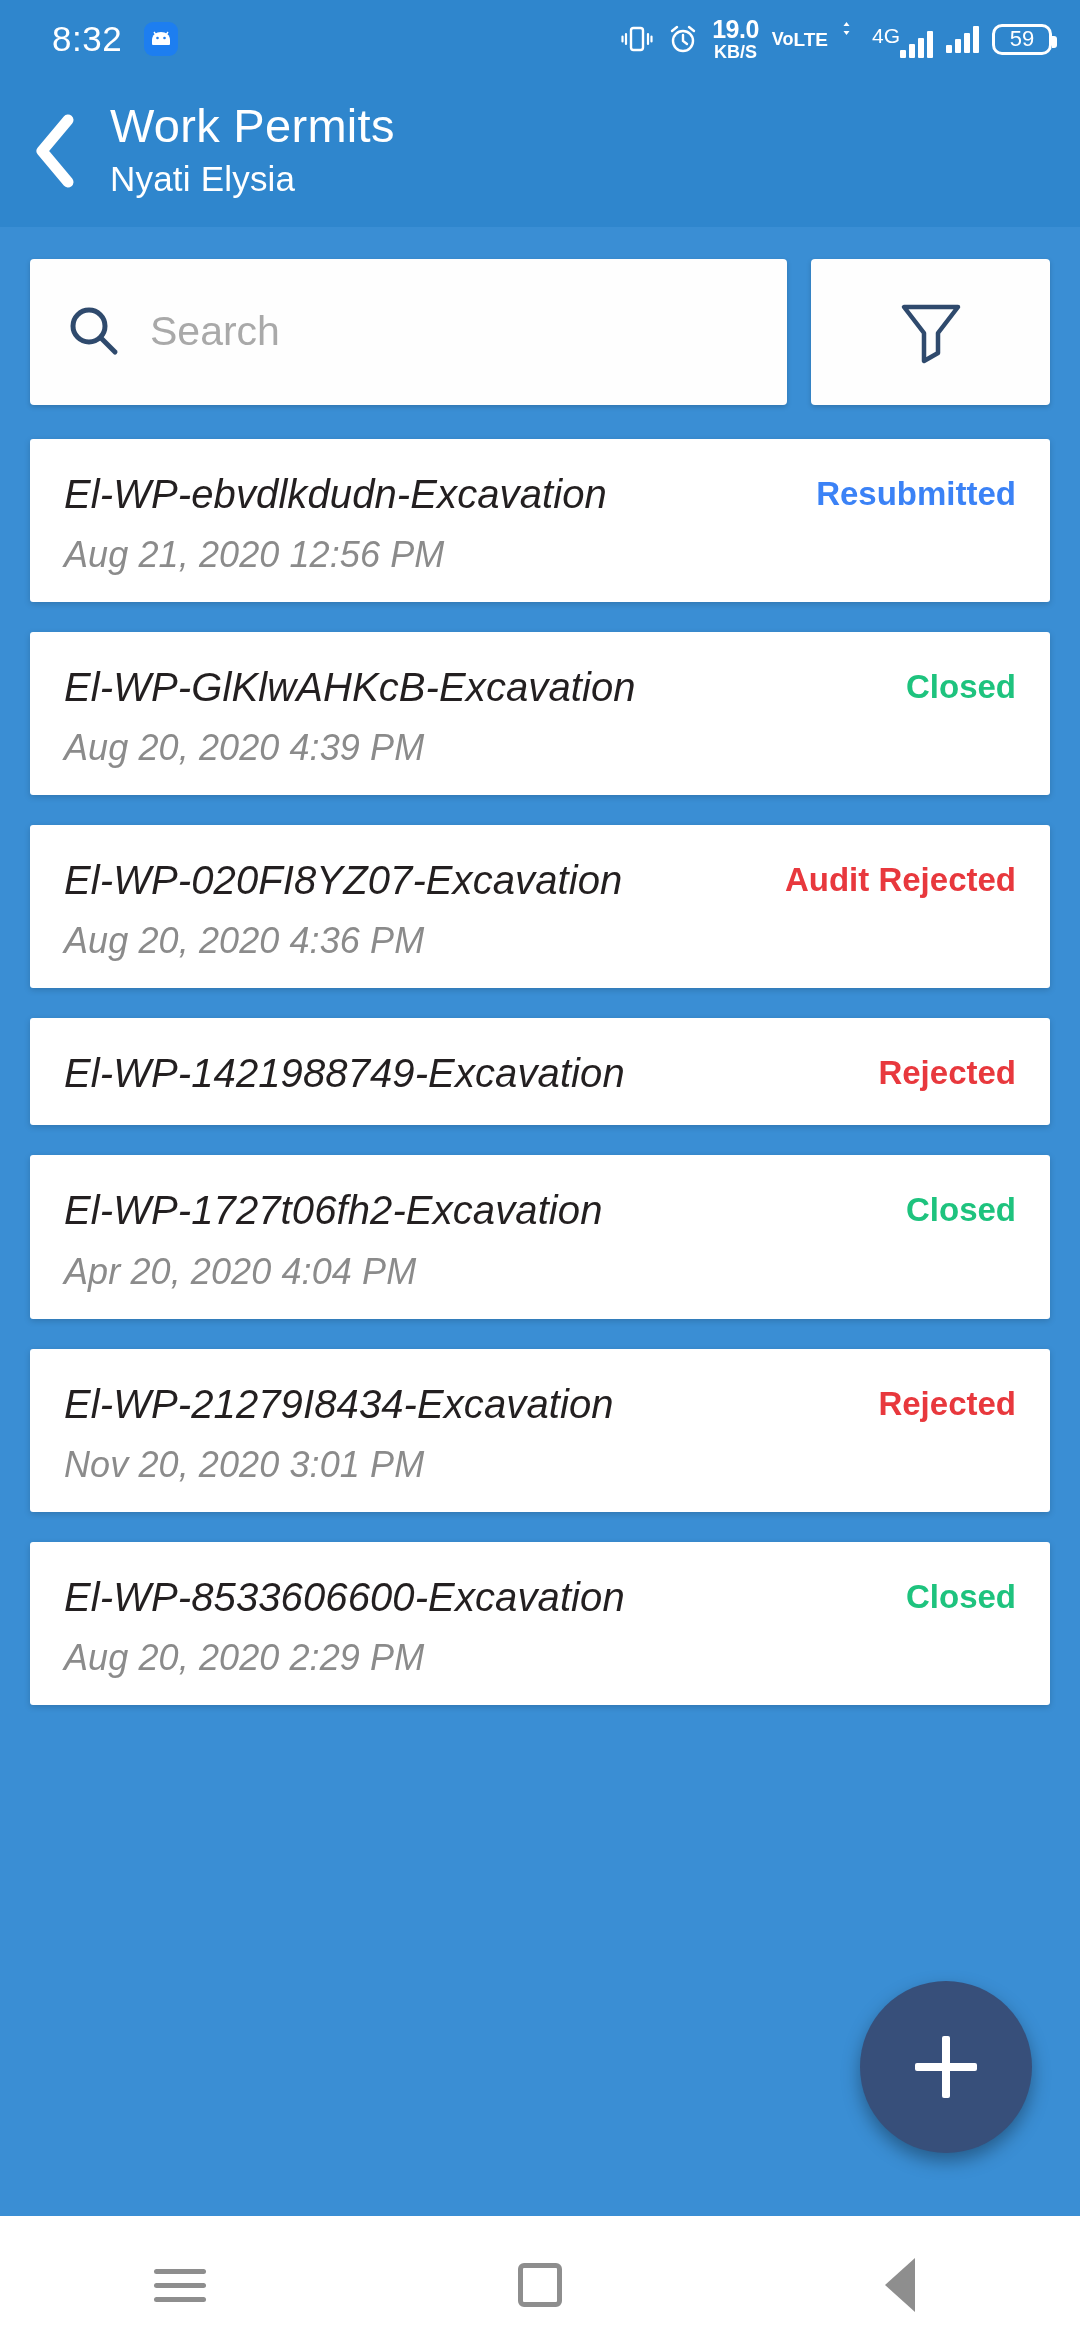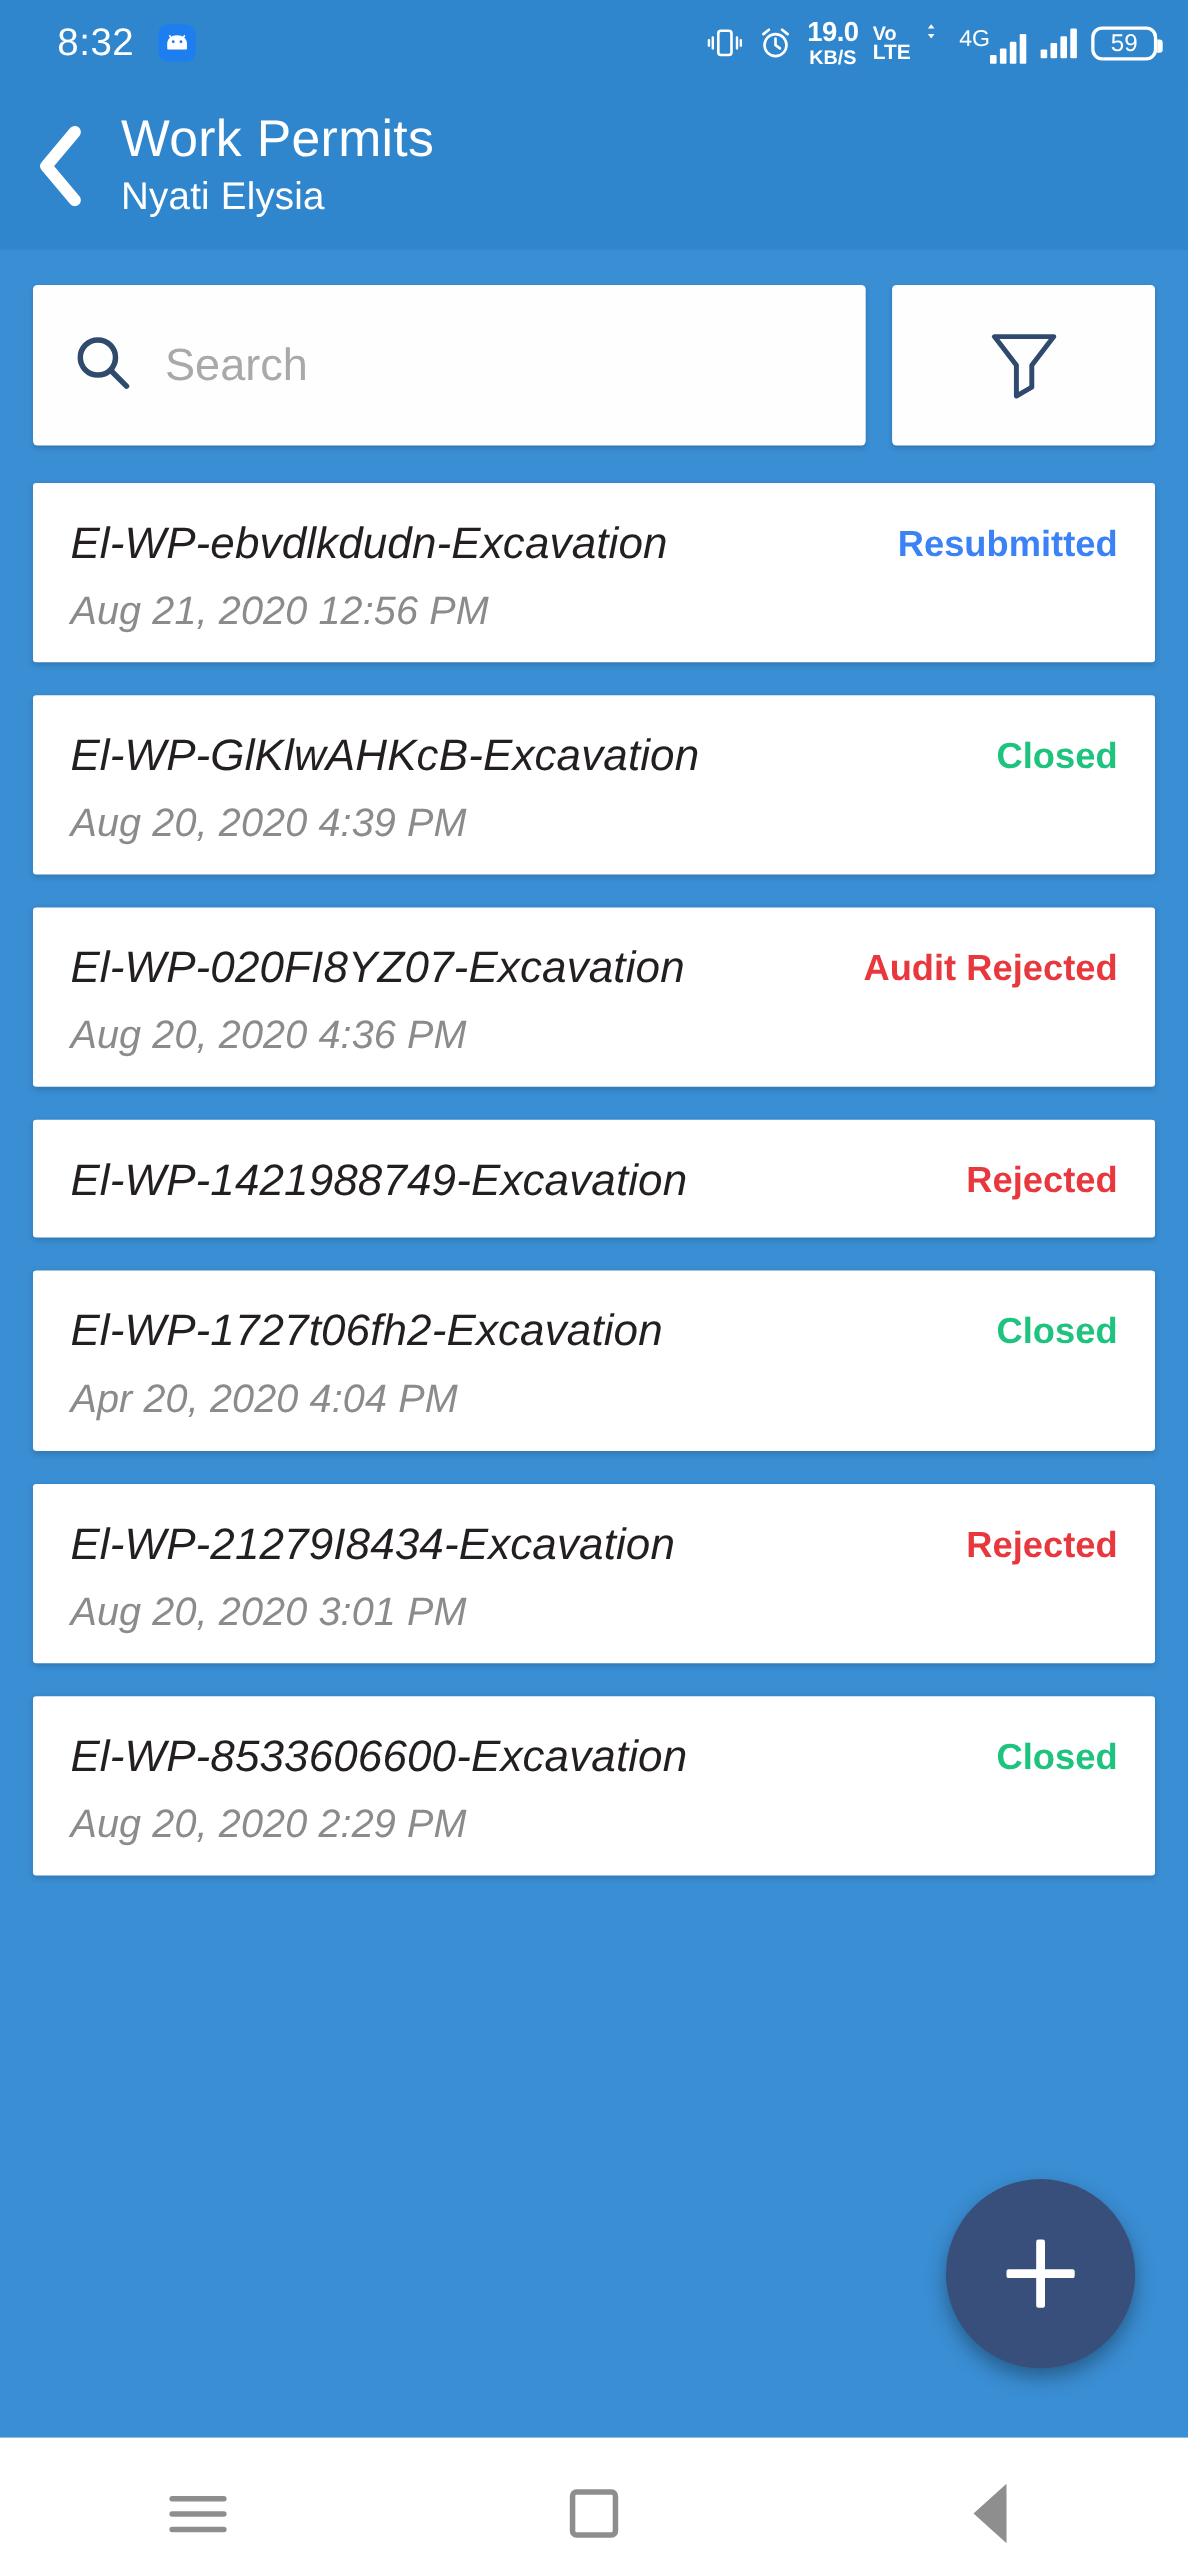--- a/index.html
+++ b/index.html
@@ -23,21 +23,21 @@
   .sb-appicon{
     width:34px;height:34px;border-radius:9px;background:#1d7ef0;
     margin-left:22px; display:flex;align-items:center;justify-content:center;
   }
   .sb-spacer{ flex:1; }
   .sb-right{ display:flex; align-items:center; gap:13px; }
   .sb-ico{ display:flex; align-items:center; }
   .sb-kb{ display:flex;flex-direction:column;align-items:center;line-height:1;text-align:center; }
   .sb-kb b{ font-size:25px; font-weight:700; letter-spacing:-.5px;}
   .sb-kb span{ font-size:18px; font-weight:700; margin-top:1px;}
-  .sb-volte{ display:flex;flex-direction:column;align-items:flex-start;line-height:1;font-weight:700;}
+  .sb-volte{ display:flex;flex-direction:row;align-items:flex-start;line-height:1;font-weight:700;}
   .sb-volte i{ font-style:normal;font-size:18px;}
   .sb-volte u{ text-decoration:none;font-size:19px;}
   .sb-4g{display:flex;align-items:flex-end;}
   .sb-4g .g{font-size:21px;font-weight:400;line-height:1;margin-bottom:12px;margin-left:20px;}
   .bars{display:flex;align-items:flex-end;gap:3px;height:28px;}
   .bars i{display:block;width:6px;background:#fff;border-radius:1px;font-style:normal;}
   .batt{
     width:60px;height:31px;border:3px solid #fff;border-radius:10px;
     display:flex;align-items:center;justify-content:center;font-size:22px;font-weight:500;
     position:relative;
@@ -275,21 +275,21 @@
       <div class="card-main">
         <div class="card-title">El-WP-1727t06fh2-Excavation</div>
         <div class="card-date">Apr 20, 2020 4:04 PM</div>
       </div>
       <div class="card-status" style="color:#1ec37e">Closed</div>
     </div>
 
     <div class="card">
       <div class="card-main">
         <div class="card-title">El-WP-21279I8434-Excavation</div>
-        <div class="card-date">Aug 20, 2020 3:01 PM</div>
+        <div class="card-date">Nov 20, 2020 3:01 PM</div>
       </div>
       <div class="card-status" style="color:#e8383d">Rejected</div>
     </div>
 
     <div class="card">
       <div class="card-main">
         <div class="card-title">El-WP-8533606600-Excavation</div>
         <div class="card-date">Aug 20, 2020 2:29 PM</div>
       </div>
       <div class="card-status" style="color:#1ec37e">Closed</div>

